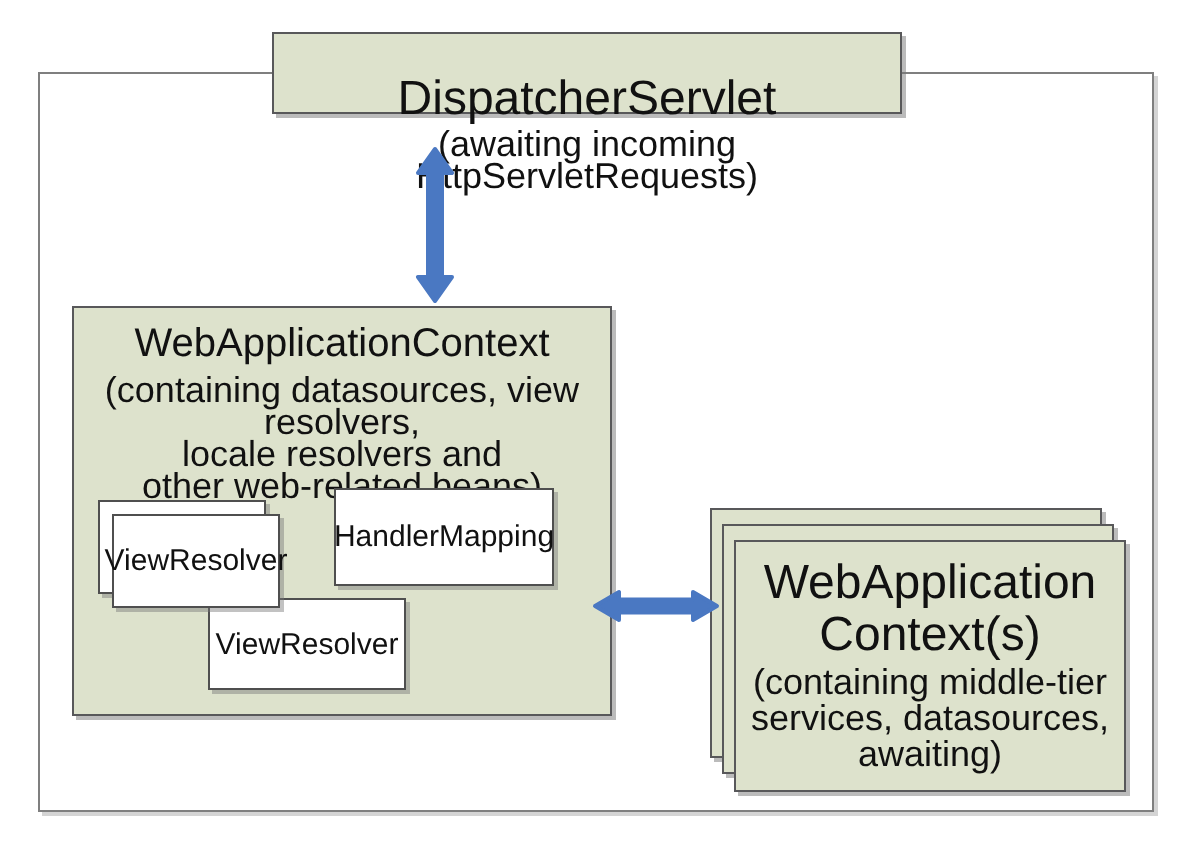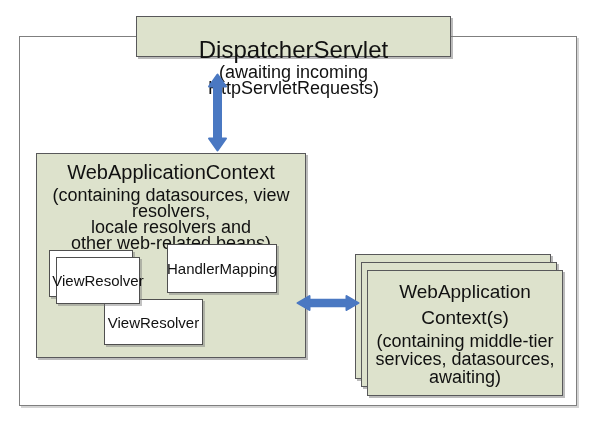--- a/index.html
+++ b/index.html
@@ -39,21 +39,21 @@
     font-size: 15px;
   }
   .controllers-back { left: 12px; top: 96px; width: 84px; height: 47px; }
   .view-resolver   { left: 67px; top: 145px; width: 99px; height: 46px; }
   .controllers-front { left: 19px; top: 103px; width: 84px; height: 47px; }
   .handler-mapping { left: 130px; top: 90px; width: 110px; height: 49px; align-items: center; }
 
   .stack-back  { left: 355px; top: 254px; width: 196px; height: 125px; }
   .stack-mid   { left: 361px; top: 262px; width: 196px; height: 125px; }
   .stack-front { left: 367px; top: 270px; width: 196px; height: 126px; padding-top: 8px; }
-  .stack-front .big-title { font-size: 19px; line-height: 26px; text-align: center; }
+  .stack-front .big-title { font-size: 24px; line-height: 26px; text-align: center; }
   .stack-front .small-note { margin-top: 3px; line-height: 15px; }
 
   .arrow-svg { position: absolute; }
   .v-arrow { left: 207px; top: 73px; }
   .h-arrow { left: 296px; top: 294px; }
   .arrow-shape {
     fill: var(--color-arrow, #4a78c2);
     stroke: var(--color-arrow, #4a78c2);
     stroke-width: 2; stroke-linejoin: round;
   }

